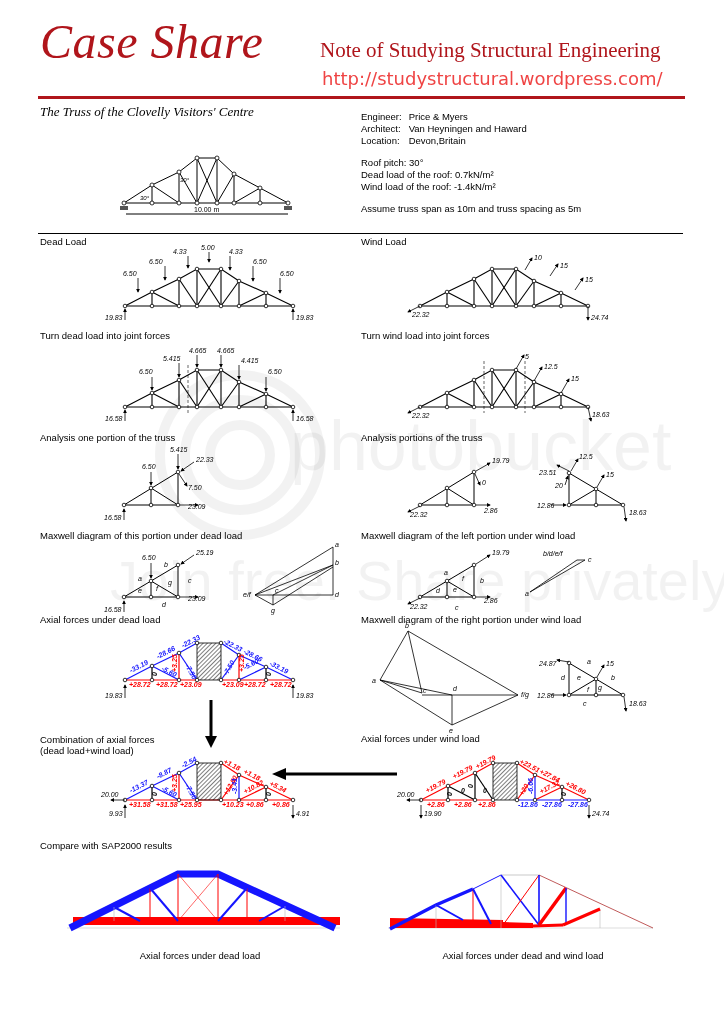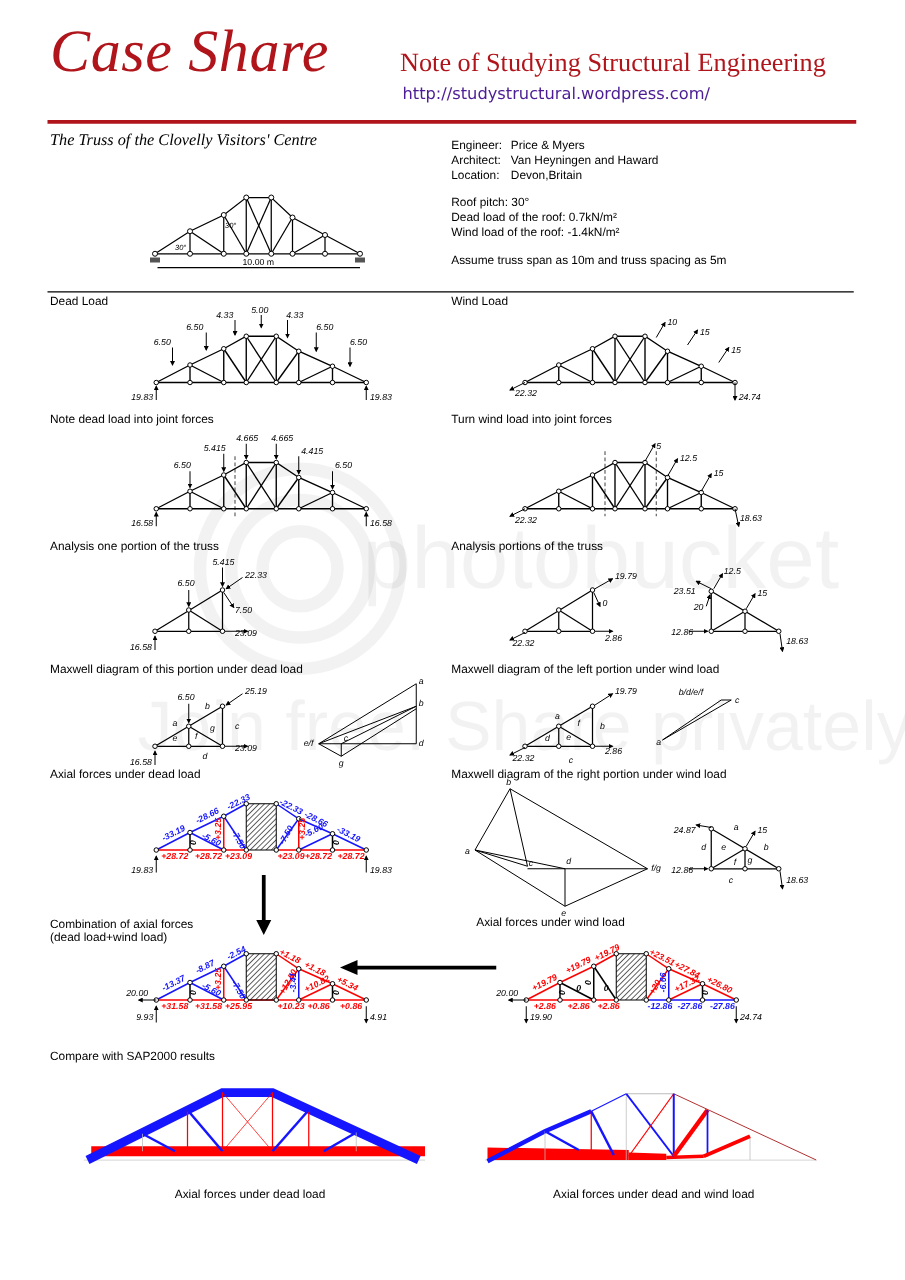--- a/index.html
+++ b/index.html
@@ -1,20 +1,20 @@
 <!DOCTYPE html>
 <html><head>
 <meta charset="utf-8">
 <style>
   html,body{margin:0;padding:0;background:#fff;}
   body{width:724px;height:1024px;position:relative;overflow:hidden;font-family:"Liberation Sans",sans-serif;color:#000;}
   .abs{position:absolute;}
   .title-main{left:40px;top:14px;font-family:"Liberation Serif",serif;font-style:italic;font-size:48px;color:#b0151b;letter-spacing:0.5px;}
   .title-sub{left:320px;top:38px;font-family:"Liberation Serif",serif;font-size:21px;color:#b0151b;}
-  .title-url{left:322px;top:68px;font-family:"DejaVu Sans",sans-serif;font-size:13px;color:#4c1d95;text-align:right;}
+  .title-url{left:322px;top:68px;font-family:"DejaVu Sans",sans-serif;font-size:18px;color:#ef4444;text-align:right;}
   .red-rule{left:38px;top:96px;width:647px;height:3px;background:#b0151b;}
   .subtitle{left:40px;top:104px;font-family:"Liberation Serif",serif;font-style:italic;font-size:13px;}
   .info{left:361px;top:111px;font-size:9.5px;line-height:12px;}
   .info .k{display:inline-block;}
   .info .row{white-space:nowrap;}
   .info .gap{height:10px;}
   .hrule{left:38px;top:233px;width:645px;height:1px;background:#000;}
   .lbl{font-size:9.5px;white-space:nowrap;}
   svg{position:absolute;overflow:visible;}
   svg text{font-family:"Liberation Sans",sans-serif;font-style:italic;font-size:7px;}
@@ -172,21 +172,21 @@
     <line x1="0" y1="42" x2="-12" y2="48"></line>
       <line x1="168" y1="42" x2="168" y2="56"></line>
   </g>
   <text x="114" y="-4">10</text>
   <text x="140" y="4">15</text>
   <text x="165" y="18">15</text>
   <text x="-8" y="53">22.32</text>
   <text x="171" y="56">24.74</text>
 </svg>
 
-<div class="abs lbl" style="left:40px;top:330px">Note dead load into joint forces</div>
+<div class="abs lbl" style="left:40px;top:330px">Turn dead load into joint forces</div>
 <svg style="left:125px;top:365px" width="172" height="60">
   <use href="#truss" y="2"></use>
   <line x1="63" y1="0" x2="63" y2="48" stroke="#000" stroke-width="0.6" stroke-dasharray="3,2"></line>
   <g stroke="#000" stroke-width="0.8" marker-end="url(#ah)">
     <line x1="27" y1="12" x2="27" y2="25"></line>
       <line x1="54" y1="-2" x2="54" y2="12"></line>
       <line x1="72" y1="-10" x2="72" y2="2"></line>
       <line x1="96" y1="-10" x2="96" y2="2"></line>
       <line x1="114" y1="0" x2="114" y2="14"></line>
       <line x1="141" y1="12" x2="141" y2="26"></line>
@@ -528,21 +528,21 @@
 
 <svg style="left:205px;top:700px" width="12" height="50">
   <line x1="6" y1="0" x2="6" y2="38" stroke="#000" stroke-width="3"></line>
     <path d="M0,36 L12,36 L6,48 z" fill="#000"></path>
 </svg>
 <svg style="left:272px;top:768px" width="125" height="12">
   <line x1="12" y1="6" x2="125" y2="6" stroke="#000" stroke-width="3"></line>
     <path d="M0,6 L14,0 L14,12 z" fill="#000"></path>
 </svg>
 
-<div class="abs lbl" style="left:381px;top:733px">Axial forces under wind load</div>
+<div class="abs lbl" style="left:361px;top:733px">Axial forces under wind load</div>
 <svg style="left:421px;top:760px" width="172" height="65">
   <g stroke-width="1.2" fill="none">
     <polyline stroke="#ff0000" points="0,40 27,26 54,13 72,3"></polyline>
       <polyline stroke="#ff0000" points="96,3 114,15 141,27 168,40"></polyline>
     <line stroke="#ff0000" x1="0" y1="40" x2="72" y2="40"></line>
       <line stroke="#1515ff" x1="96" y1="40" x2="168" y2="40"></line>
     <line stroke="#000" x1="27" y1="26" x2="27" y2="40"></line>
       <line stroke="#000" x1="27" y1="26" x2="54" y2="40"></line>
     <line stroke="#000" x1="54" y1="13" x2="54" y2="40"></line>
       <line stroke="#000" x1="54" y1="13" x2="72" y2="40"></line>

